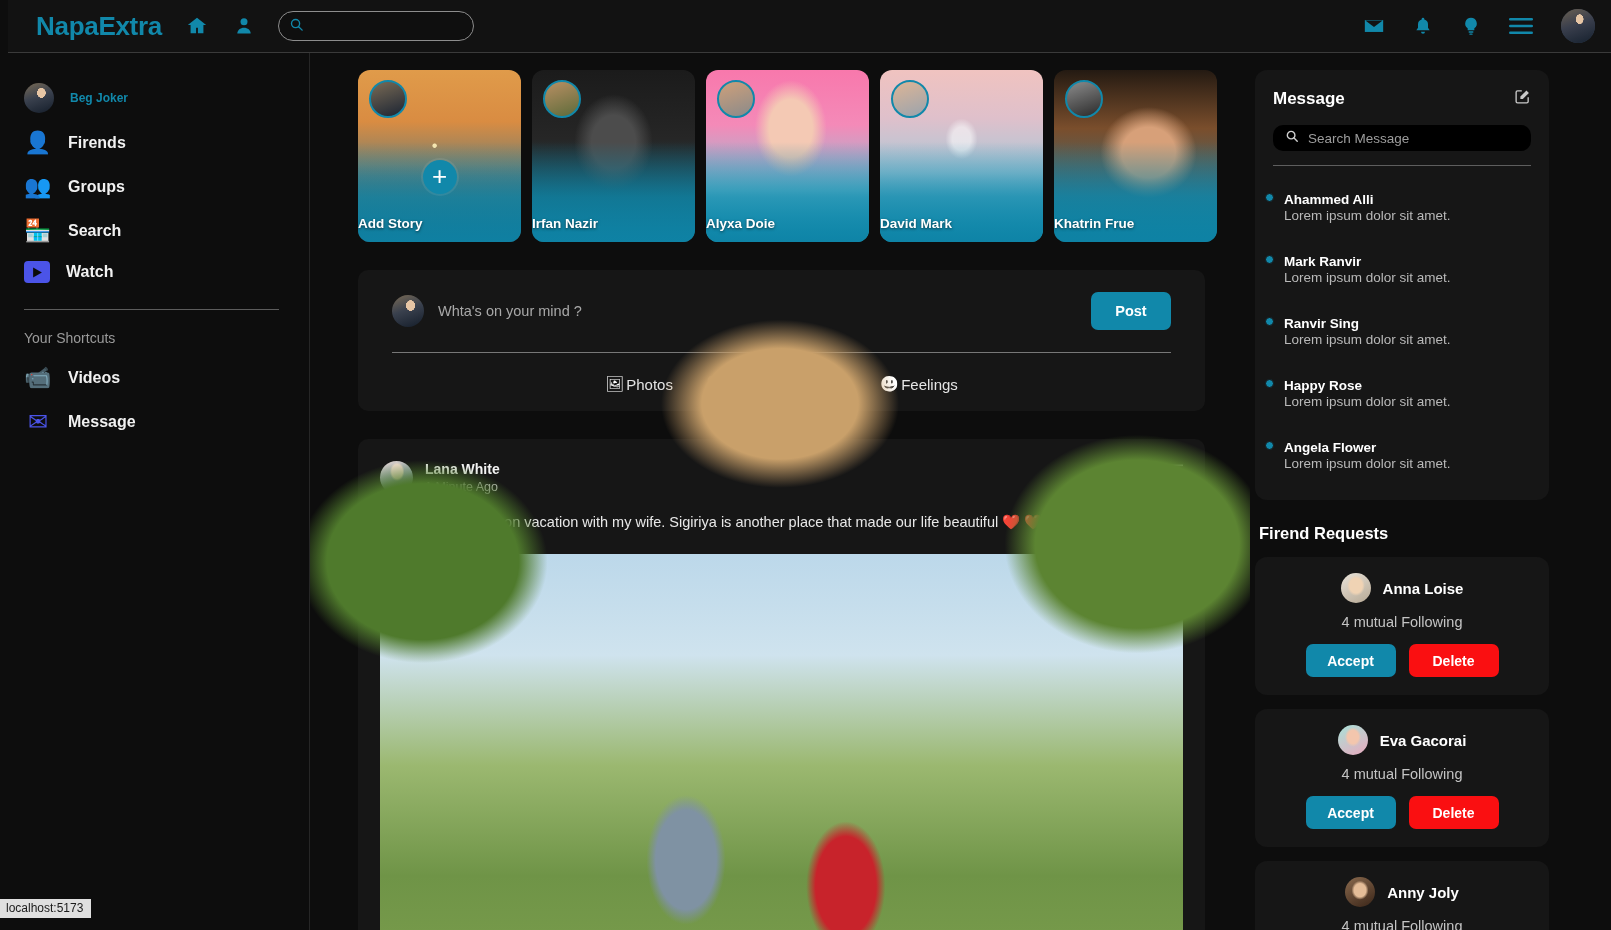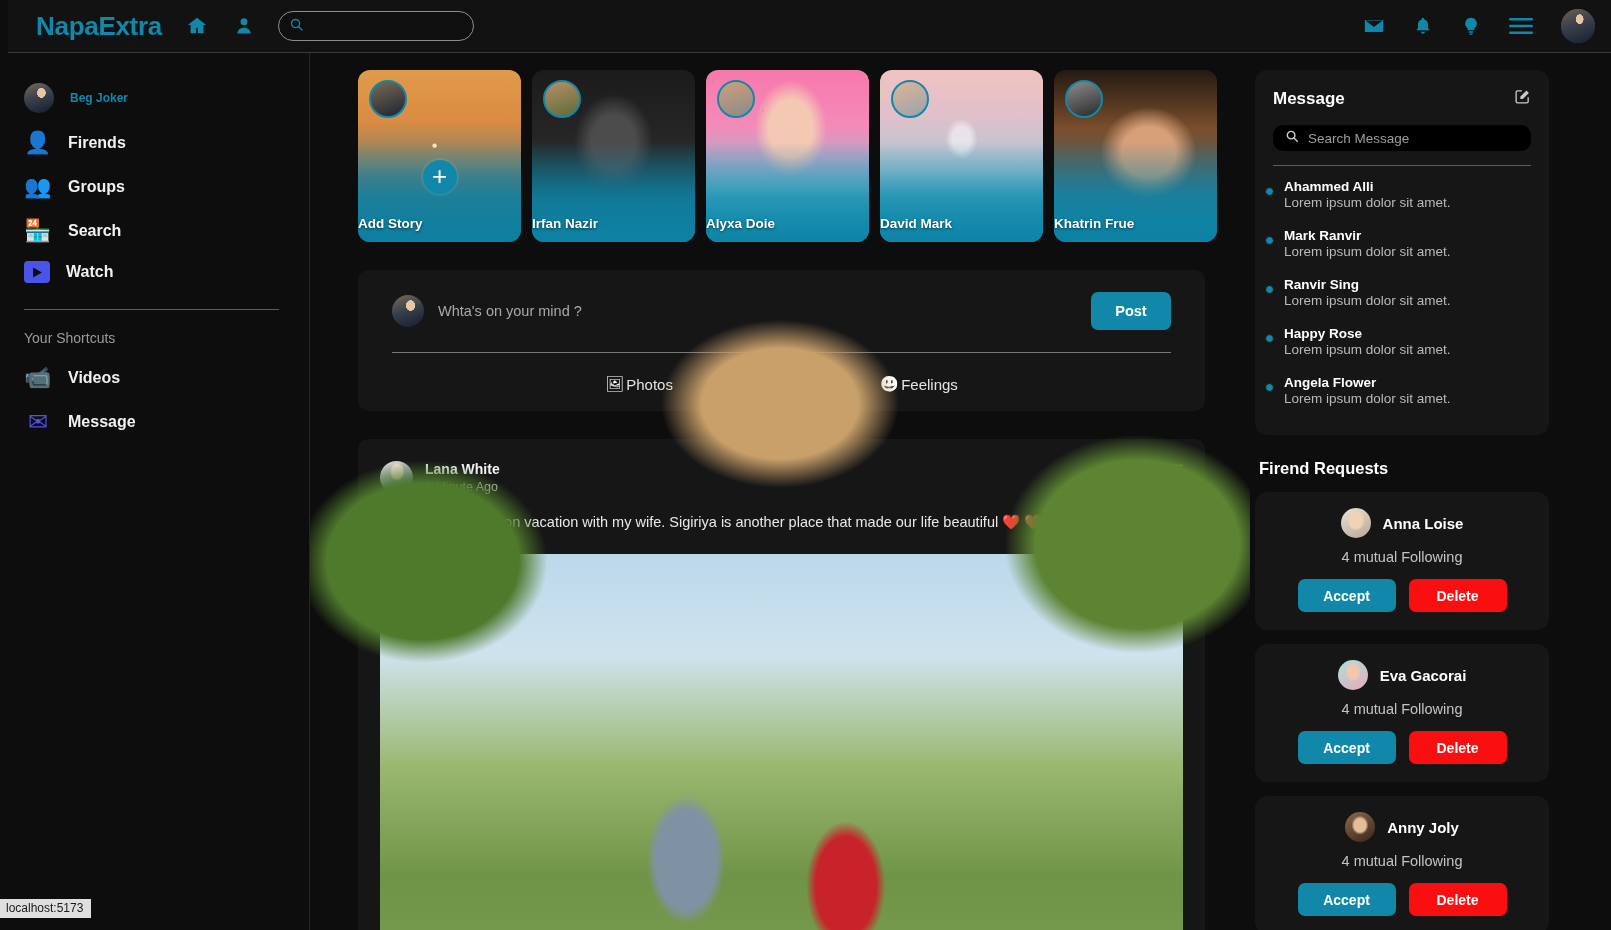--- a/index.html
+++ b/index.html
@@ -195,41 +195,41 @@
     display: flex; align-items: center; gap: 11px;
     padding: 9px 0; cursor: pointer;
   }
   .msg-av-wrap { position: relative; flex: none; }
   .msg-av { width: 28px; height: 28px; }
   .dot {
     position: absolute; right: -1px; bottom: -1px;
     width: 9px; height: 9px; border-radius: 50%;
     background: #1188aa; border: 1px solid #161616;
   }
-  .msg-name { color: #fff; font-size: 13.5px; font-weight: 700; }
+  .msg-name { color: #fff; font-size: 13.5px; font-weight: 700; margin-top: 13px; }
   .msg-prev { color: #b9b9b9; font-size: 13.5px; margin-top: 1px; }
 
   .fr-title {
     color: #fff; font-size: 16.5px; font-weight: 700;
     margin: 24px 0 14px 4px;
   }
   .fr-card {
     background: #161616; border-radius: 12px;
     padding: 16px 16px 18px 16px; margin-bottom: 14px;
     text-align: center;
   }
   .fr-top {
     display: flex; align-items: center; justify-content: center; gap: 12px;
   }
   .fr-av { width: 30px; height: 30px; }
   .fr-name { color: #fff; font-size: 15px; font-weight: 700; }
   .fr-mutual { color: #c4c4c4; font-size: 14.5px; margin-top: 11px; }
   .fr-btns { display: flex; gap: 13px; justify-content: center; margin-top: 14px; }
   .btn {
-    width: 98px; height: 33px; border: none; border-radius: 7px;
+    width: 90px; height: 33px; border: none; border-radius: 7px;
     color: #fff; font-size: 14px; font-weight: 700; cursor: pointer;
     font-family: "Liberation Sans", sans-serif;
   }
   .btn-accept { background: #1188aa; }
   .btn-delete { background: #fa0f11; }
 
   
   .status-bar {
     position: absolute; left: 0; bottom: 12px; z-index: 50;
     background: #dfdfdf; color: #1a1a1a;

